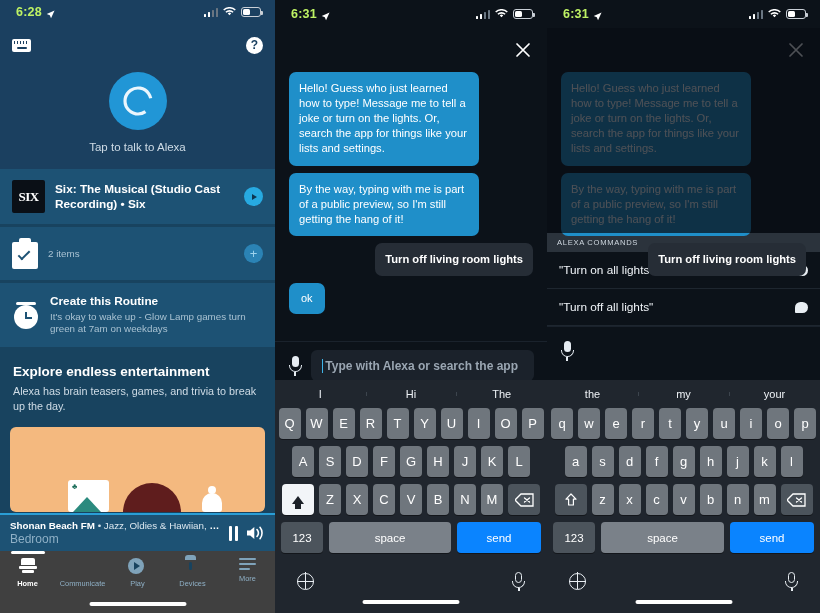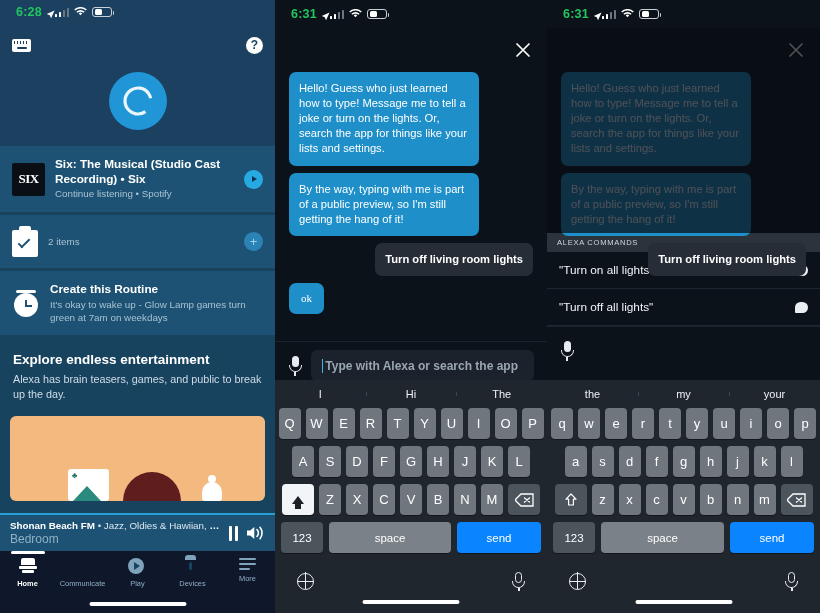--- a/index.html
+++ b/index.html
@@ -8,22 +8,22 @@
     background: #0d1520;
     font-family: "Liberation Sans", sans-serif;
     overflow: hidden;
   }
   .stage { position: relative; width: 820px; height: 613px; display: flex; }
 
   
   .panel { position: relative; height: 613px; overflow: hidden; }
   .statusbar {
     height: 28px; display: flex; align-items: center;
-    padding: 0 14px 0 16px;
-    font-size: 12.5px; font-weight: bold; color: #22c55e;
+    justify-content: space-between; padding: 0 14px 0 16px;
+    font-size: 12.5px; font-weight: bold; color: #bef264;
     letter-spacing: .2px;
   }
   .sb-left { display: flex; align-items: center; gap: 4px; }
   .sb-right { display: flex; align-items: center; gap: 5px; }
   .loc-arrow { width: 9px; height: 9px; display: inline-block; }
   .bars { display: flex; align-items: flex-end; gap: 1.5px; height: 9px; }
   .bars i { width: 2.5px; background: #fff; border-radius: .5px; display: block; }
   .bars i:nth-child(1){height:3px} .bars i:nth-child(2){height:5px}
   .bars i:nth-child(3){height:7px;background:#6a7682} .bars i:nth-child(4){height:9px;background:#6a7682}
   .batt { width: 20px; height: 10px; border: 1.2px solid #c9cfd6; border-radius: 3px; position: relative; }
@@ -91,21 +91,21 @@
   .nowplaying{position:absolute;left:0;right:0;bottom:62px;height:38px;background:#1d5274;
     border-top:2.5px solid #2a9ed6;display:flex;align-items:center;padding:0 10px;gap:8px;}
   .np-txt{flex:1;min-width:0;}
   .np-title{color:#fff;font-size:9.8px;font-weight:bold;white-space:nowrap;overflow:hidden;text-overflow:ellipsis;}
   .np-title span.reg{font-weight:normal;color:#dbe7ef;}
   .np-room{color:#8fb0c6;font-size:12px;margin-top:1px;}
   .pause-btn{display:flex;gap:2.5px;flex-shrink:0;}
   .pause-btn i{width:3.5px;height:15px;background:#fff;display:block;border-radius:1px;}
   .vol-btn{width:19px;height:16px;position:relative;flex-shrink:0;}
 
-  .tabbar{position:absolute;left:0;right:0;bottom:0;height:62px;background:#0f172a;
+  .tabbar{position:absolute;left:0;right:0;bottom:0;height:62px;background:#404040;
     display:flex;align-items:flex-start;padding-top:7px;}
   .tab{flex:1;display:flex;flex-direction:column;align-items:center;gap:4px;position:relative;}
   .tab .tlabel{font-size:7.4px;color:#8fb0c6;}
   .tab.active .tlabel{color:#fff;font-weight:bold;}
   .tab .bar{position:absolute;top:-7px;width:34px;height:2.5px;background:#fff;border-radius:2px;}
   .ic{width:20px;height:17px;position:relative;}
   .ic-home .top{position:absolute;left:3px;top:0;width:14px;height:7px;background:#fff;border-radius:2px 2px 0 0;}
   .ic-home .mid{position:absolute;left:1px;top:8px;width:18px;height:2.6px;background:#fff;border-radius:1px;}
   .ic-home .bot{position:absolute;left:4px;top:12px;width:12px;height:2.6px;background:#fff;border-radius:1px;}
   .ic-chat{width:15px;height:14px;background:#7fa3ba;border-radius:7px 7px 7px 1px;}
@@ -122,21 +122,21 @@
   .dark { width: 272px; background: #0c1219; }
   #right { width: 273px; }
   .chatarea { position:relative; height:313px; padding: 0 14px; }
   .close-x { position:absolute; right:16px; top:14px; width:16px; height:16px; }
   .close-x svg{display:block;}
   .bubbles { padding-top: 44px; }
   .bub { max-width: 190px; padding: 9px 10px; border-radius: 7px; font-size: 11.2px;
          line-height:1.35; color:#fff; margin-bottom:7px; }
   .bub-alexa { background:#1f8fc9; }
   .bub-user { background:#262d36; margin-left:auto; width:fit-content; font-weight:bold; font-size:11.2px; text-align:right;}
-  .bub-ok { background:#1f8fc9; width:fit-content; padding:8px 12px; font-size:11px;font-family:Liberation Serif, serif;}
+  .bub-ok { background:#1f8fc9; width:fit-content; padding:8px 12px; font-size:11px;}
 
   .inputrow { height:48px; display:flex; align-items:center; gap:9px; padding:0 13px;
               border-top:1px solid #1a222c; }
   .mic { width:14px; height:20px; position:relative; flex-shrink:0; }
   .mic .cap{position:absolute;left:3.5px;top:0;width:7px;height:11px;border-radius:4px;background:#e6ecf2;}
   .mic .arc{position:absolute;left:0.5px;top:9px;width:13px;height:7px;border:1.5px solid #e6ecf2;border-top:none;border-radius:0 0 8px 8px;}
   .mic .stem{position:absolute;left:6px;top:16px;width:2px;height:4px;background:#e6ecf2;}
   .textfield { flex:1; height:31px; background:#1b222b; border-radius:6px;
                display:flex; align-items:center; padding:0 11px; position:relative;}
   .caret{width:1.3px;height:14px;background:#3fb4e8;margin-right:2px;}
@@ -233,27 +233,27 @@
     <div class="hero">
       <div class="hero-icons">
         <span class="kbd-icon"></span>
         <span class="help-icon">?</span>
       </div>
       <div class="alexa-ring">
         <svg width="36" height="36" viewBox="0 0 36 36">
           <circle cx="18" cy="18" r="13" fill="none" stroke="#eaf6fd" stroke-width="3.2" stroke-dasharray="66 22" transform="rotate(55 18 18)"></circle>
         </svg>
       </div>
+      <div class="tap-label">Tap to talk to Alexa</div>
     </div>
 
     <div class="card">
       <div class="albumart">SIX</div>
       <div class="txt">
         <div class="title">Six: The Musical (Studio Cast Recording) • Six</div>
-        <div class="sub">Continue listening • Spotify</div>
       </div>
       <div class="circ-btn circ-play">
         <svg width="8" height="8" viewBox="0 0 8 8">
             <path d="M2 1l5 3-5 3z" fill="#0d3550"></path>
           </svg>
       </div>
     </div>
 
     <div class="card">
       <div class="clip-icon">
@@ -275,21 +275,21 @@
           <span class="h2"></span>
       </div>
       <div class="txt">
         <div class="title">Create this Routine</div>
         <div class="sub">It's okay to wake up - Glow Lamp games turn green at 7am on weekdays</div>
       </div>
     </div>
 
     <div class="explore">
       <h2>Explore endless entertainment</h2>
-      <p>Alexa has brain teasers, games, and public to break up the day.</p>
+      <p>Alexa has brain teasers, games, and trivia to break up the day.</p>
     </div>
 
     <div class="banner">
       <div class="bn-card">
         <span class="spade">♣</span>
           <span class="mtn"></span>
       </div>
       <div class="bn-dome"></div>
       <div class="bn-pawn">
         <span class="head"></span>

